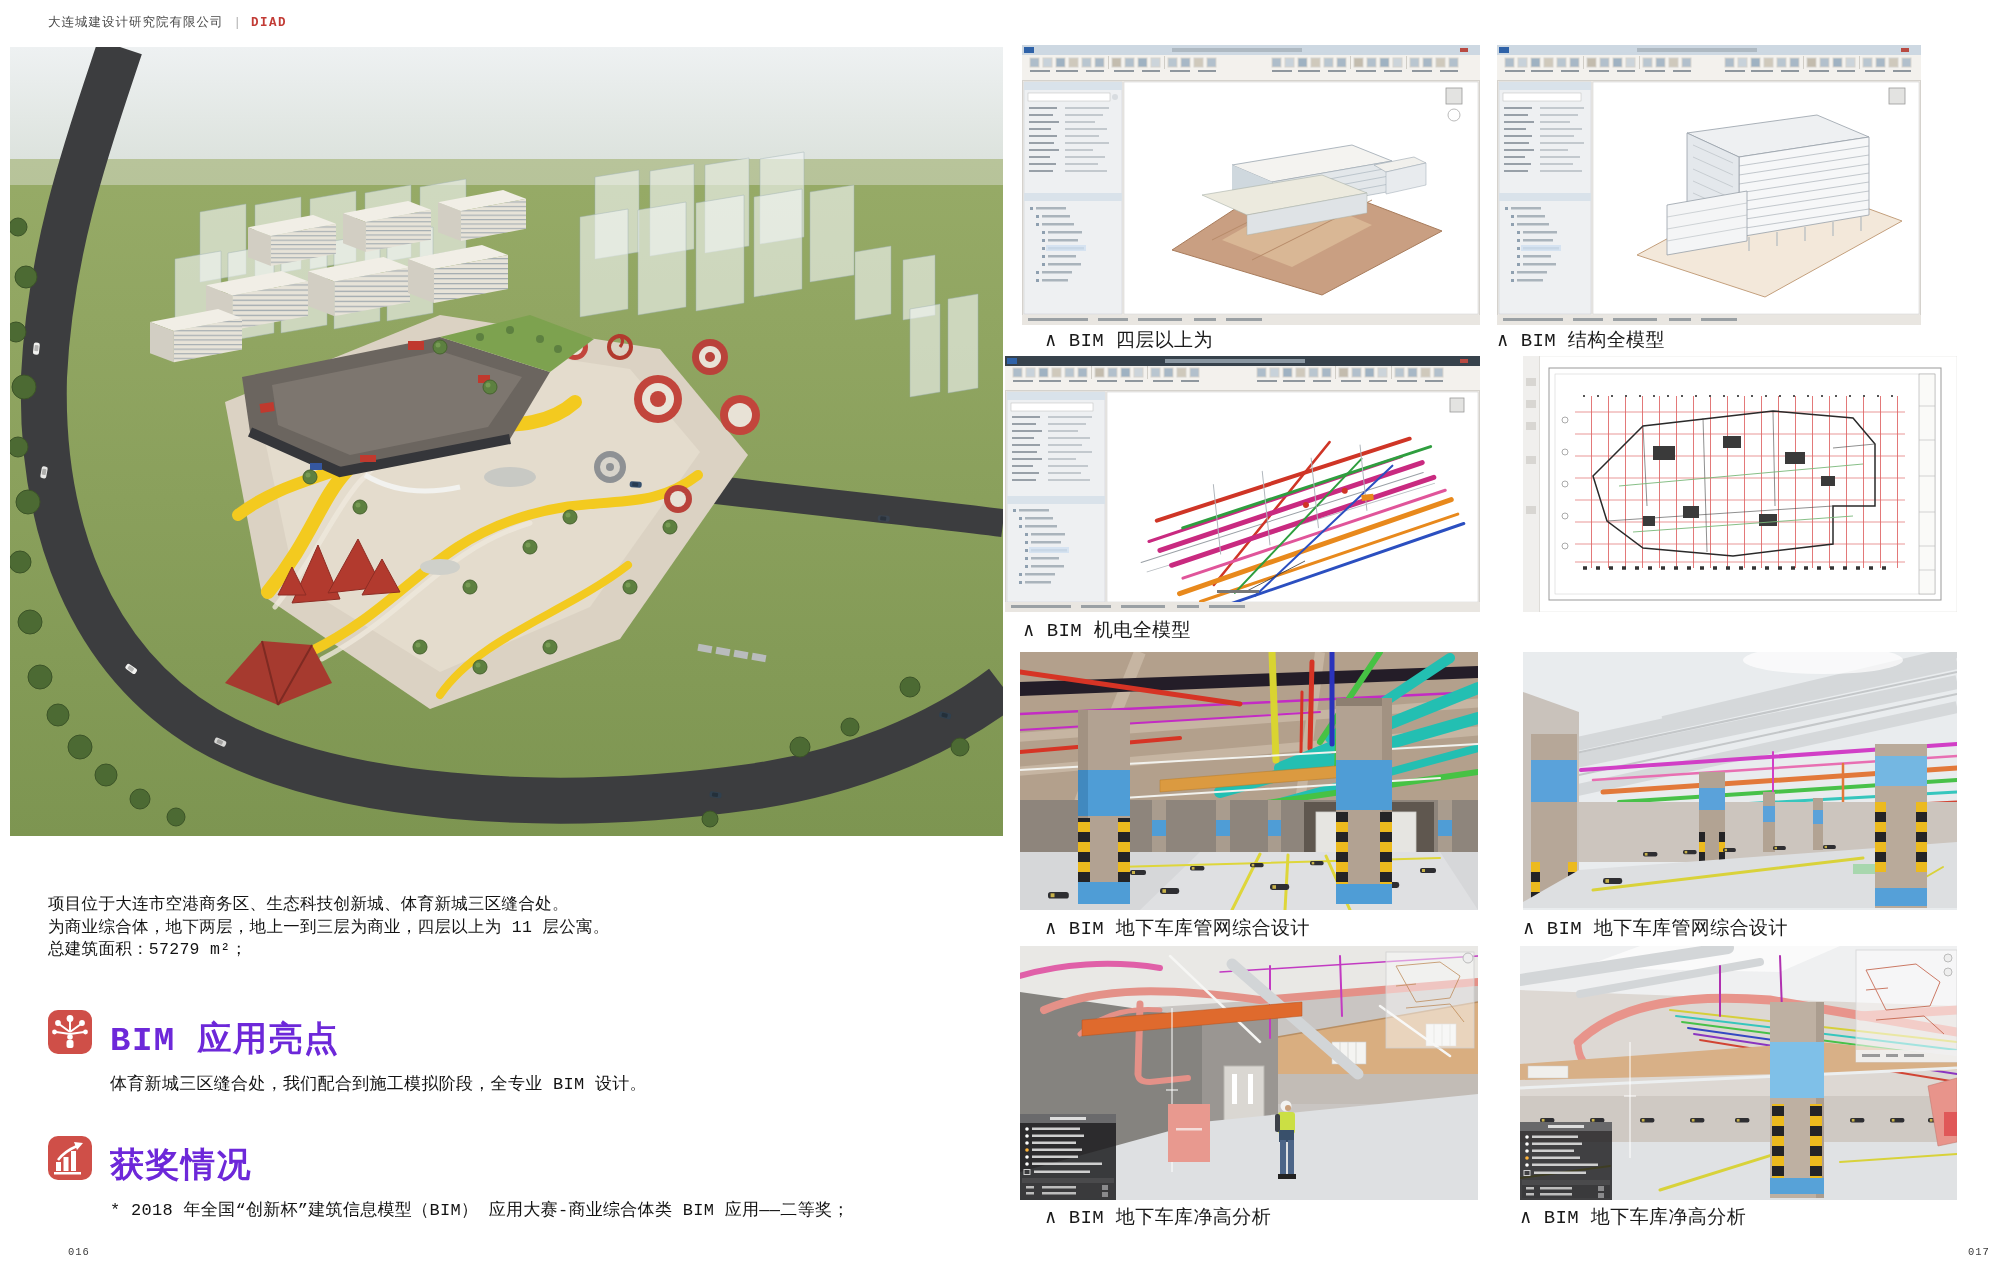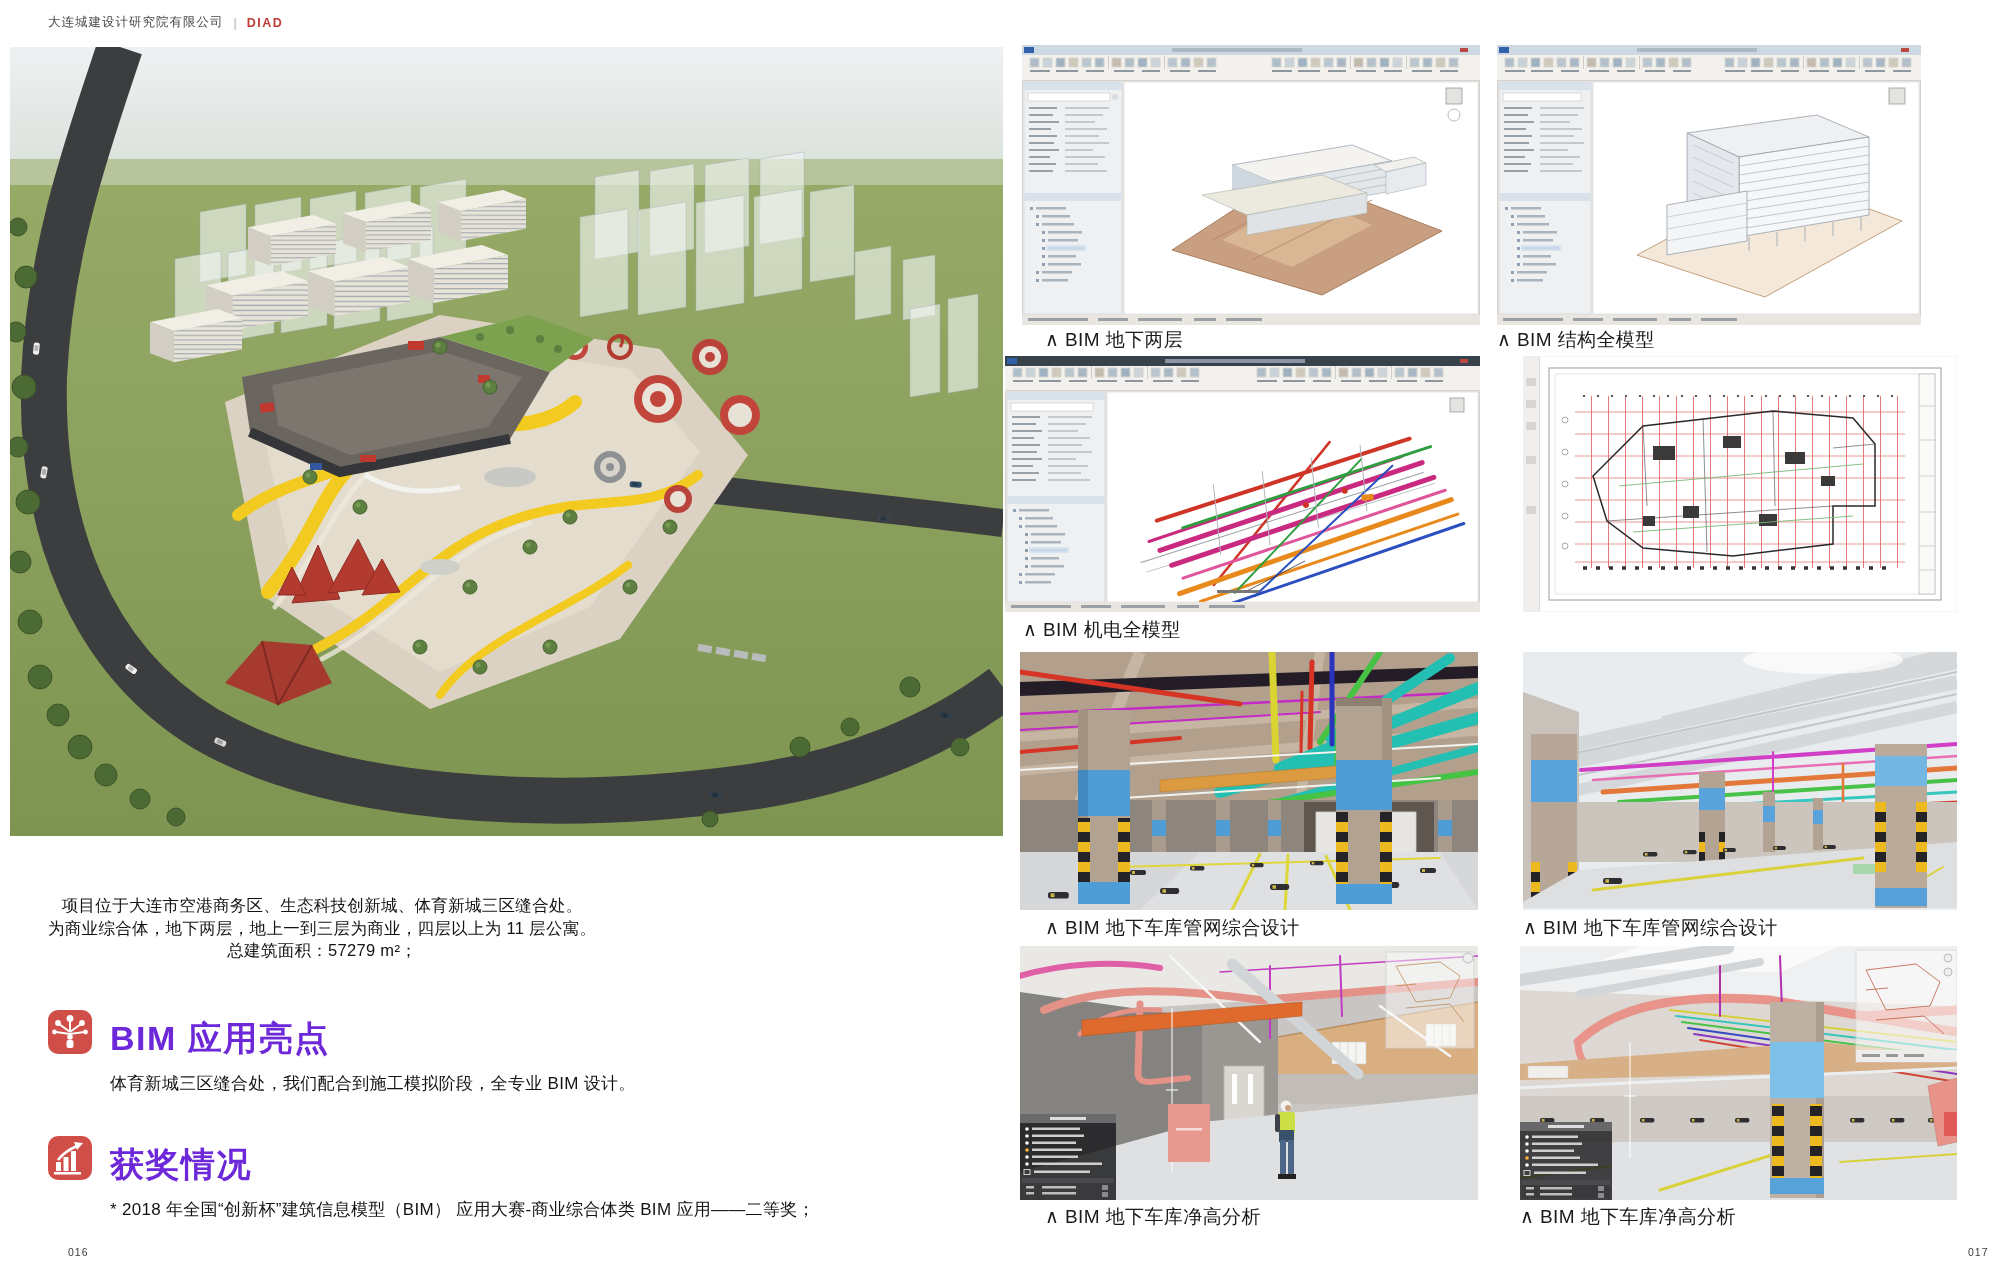--- a/index.html
+++ b/index.html
@@ -1,28 +1,28 @@
 <!DOCTYPE html>
 <html><head>
 <meta charset="utf-8">
 <style>
   html,body{margin:0;padding:0;background:#ffffff;}
   #page{position:relative;width:2000px;height:1278px;background:#fff;overflow:hidden;
-        font-family:Liberation Sans, sans-serif;color:#1b1b1b;}
+        font-family:Liberation Mono, monospace;color:#1b1b1b;}
   .abs{position:absolute;}
   .fig{position:absolute;overflow:hidden;}
   .fig svg{display:block;width:100%;height:100%;}
   .cap{position:absolute;font-size:19px;color:#1a1a1a;letter-spacing:.4px;white-space:nowrap;}
   .cap.r{text-align:left;}
   #brand-row{left:48px;top:14px;display:flex;align-items:center;gap:10px;font-size:12.5px;}
   #brand-row .company{color:#4a4a4a;letter-spacing:1px;}
   #brand-row .sep{color:#b0b0b0;}
   #brand-row .brand{color:#c23b35;font-weight:bold;letter-spacing:1.5px;}
   #project-title{left:48px;top:846px;font-size:30px;font-weight:bold;color:#0e0e0e;letter-spacing:1px;}
-  #project-desc{left:48px;top:894px;font-size:16.5px;line-height:22.5px;color:#131313;letter-spacing:.3px;text-align:center;}
+  #project-desc{left:48px;top:894px;font-size:16.5px;line-height:22.5px;color:#131313;letter-spacing:.3px;}
   .sec-title{font-size:34px;font-weight:bold;color:#6d28d9;letter-spacing:1.5px;}
   .sec-body{font-size:17px;color:#131313;letter-spacing:.3px;}
   .pagenum{position:absolute;font-size:10.5px;color:#3a3a3a;letter-spacing:1px;padding-left:30px;}
 </style>
 </head>
 <body>
 
 <div id="page">
 
   <svg width="0" height="0" style="position:absolute">
@@ -923,21 +923,21 @@
             <rect x="342" y="108" width="18" height="3"></rect>
             <rect x="366" y="108" width="12" height="3"></rect>
             <rect x="384" y="108" width="20" height="3"></rect>
           </g>
         <circle cx="428" cy="12" r="4" fill="#eee" stroke="#bbb"></circle>
           <circle cx="428" cy="26" r="4" fill="#eee" stroke="#bbb"></circle>
       </g>
     </svg>
   </div>
 
-  <div class="cap" style="left:1045px;top:327px">∧ BIM 地下两层</div>
+  <div class="cap" style="left:1045px;top:327px">∧ BIM 四层以上为</div>
   <div class="cap r" style="left:1497px;top:327px;width:423px">∧ BIM 结构全模型</div>
   <div class="cap" style="left:1023px;top:617px">∧ BIM 机电全模型</div>
   <div class="cap" style="left:1045px;top:915px">∧ BIM 地下车库管网综合设计</div>
   <div class="cap r" style="left:1523px;top:915px;width:425px">∧ BIM 地下车库管网综合设计</div>
   <div class="cap" style="left:1045px;top:1204px">∧ BIM 地下车库净高分析</div>
   <div class="cap r" style="left:1520px;top:1204px;width:430px">∧ BIM 地下车库净高分析</div>
 
 </div>
 
 </body></html>

